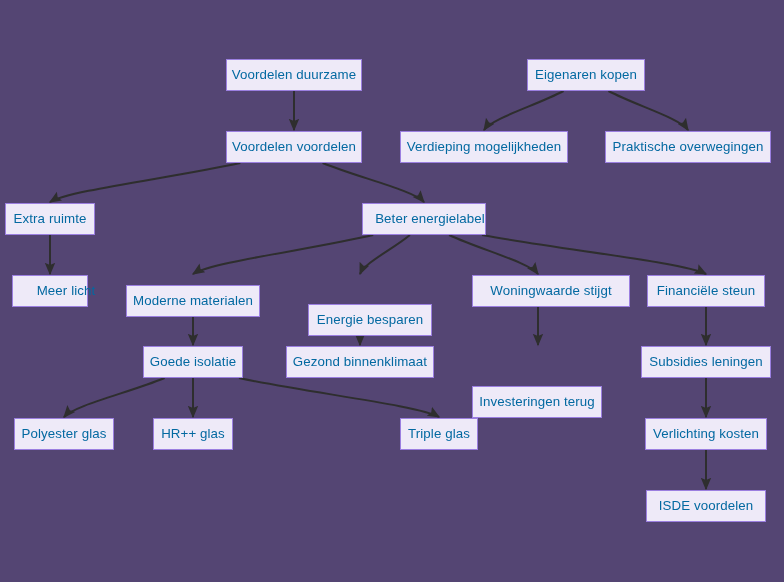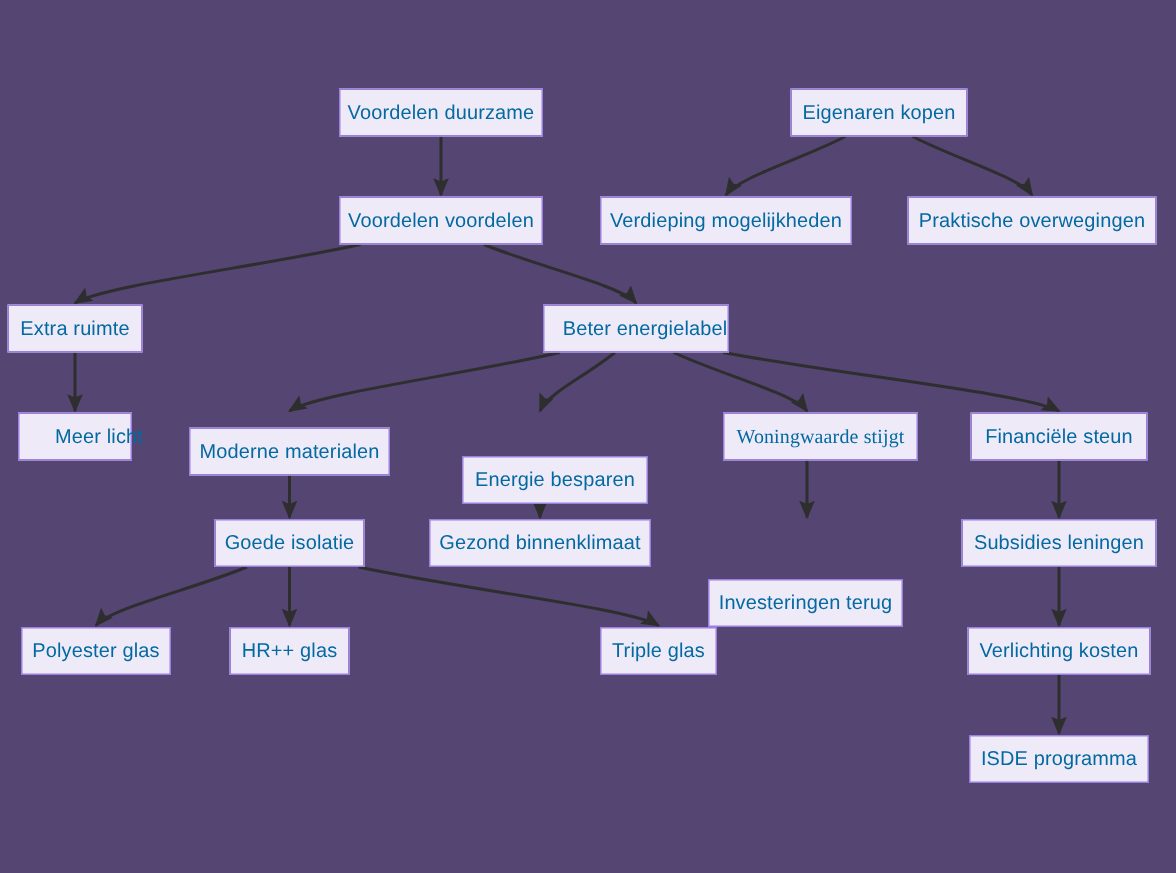--- a/index.html
+++ b/index.html
@@ -105,21 +105,21 @@
       </div>
       <div class="node" style="left: 12px; top: 275px; width: 76px; padding-left: 32px;">
         <span class="node-label">Meer licht</span>
       </div>
       <div class="node" style="left: 126px; top: 275px; width: 134px; margin-top: 10px;">
         <span class="node-label">Moderne materialen</span>
       </div>
       <div class="node" style="left: 308px; top: 275px; width: 124px; margin-top: 29px;">
         <span class="node-label">Energie besparen</span>
       </div>
-      <div class="node" style="left: 482px; top: 275px; width: 130px; font-family: Liberation Serif, serif;">
+      <div class="node" style="left: 472px; top: 275px; width: 158px;">
         <span class="node-label">Woningwaarde stijgt</span>
       </div>
       <div class="node" style="left: 647px; top: 275px; width: 118px;">
         <span class="node-label">Financiële steun</span>
       </div>
       <div class="node" style="left: 143px; top: 346px; width: 100px;">
         <span class="node-label">Goede isolatie</span>
       </div>
       <div class="node" style="left: 286px; top: 346px; width: 148px;">
         <span class="node-label">Gezond binnenklimaat</span>
@@ -136,16 +136,16 @@
       <div class="node" style="left: 153px; top: 418px; width: 80px;">
         <span class="node-label">HR++ glas</span>
       </div>
       <div class="node" style="left: 400px; top: 418px; width: 78px;">
         <span class="node-label">Triple glas</span>
       </div>
       <div class="node" style="left: 645px; top: 418px; width: 122px;">
         <span class="node-label">Verlichting kosten</span>
       </div>
       <div class="node" style="left: 646px; top: 490px; width: 120px;">
-        <span class="node-label">ISDE programma</span>
+        <span class="node-label">ISDE voordelen</span>
       </div>
     </div>
 </div>
 
 </body></html>

